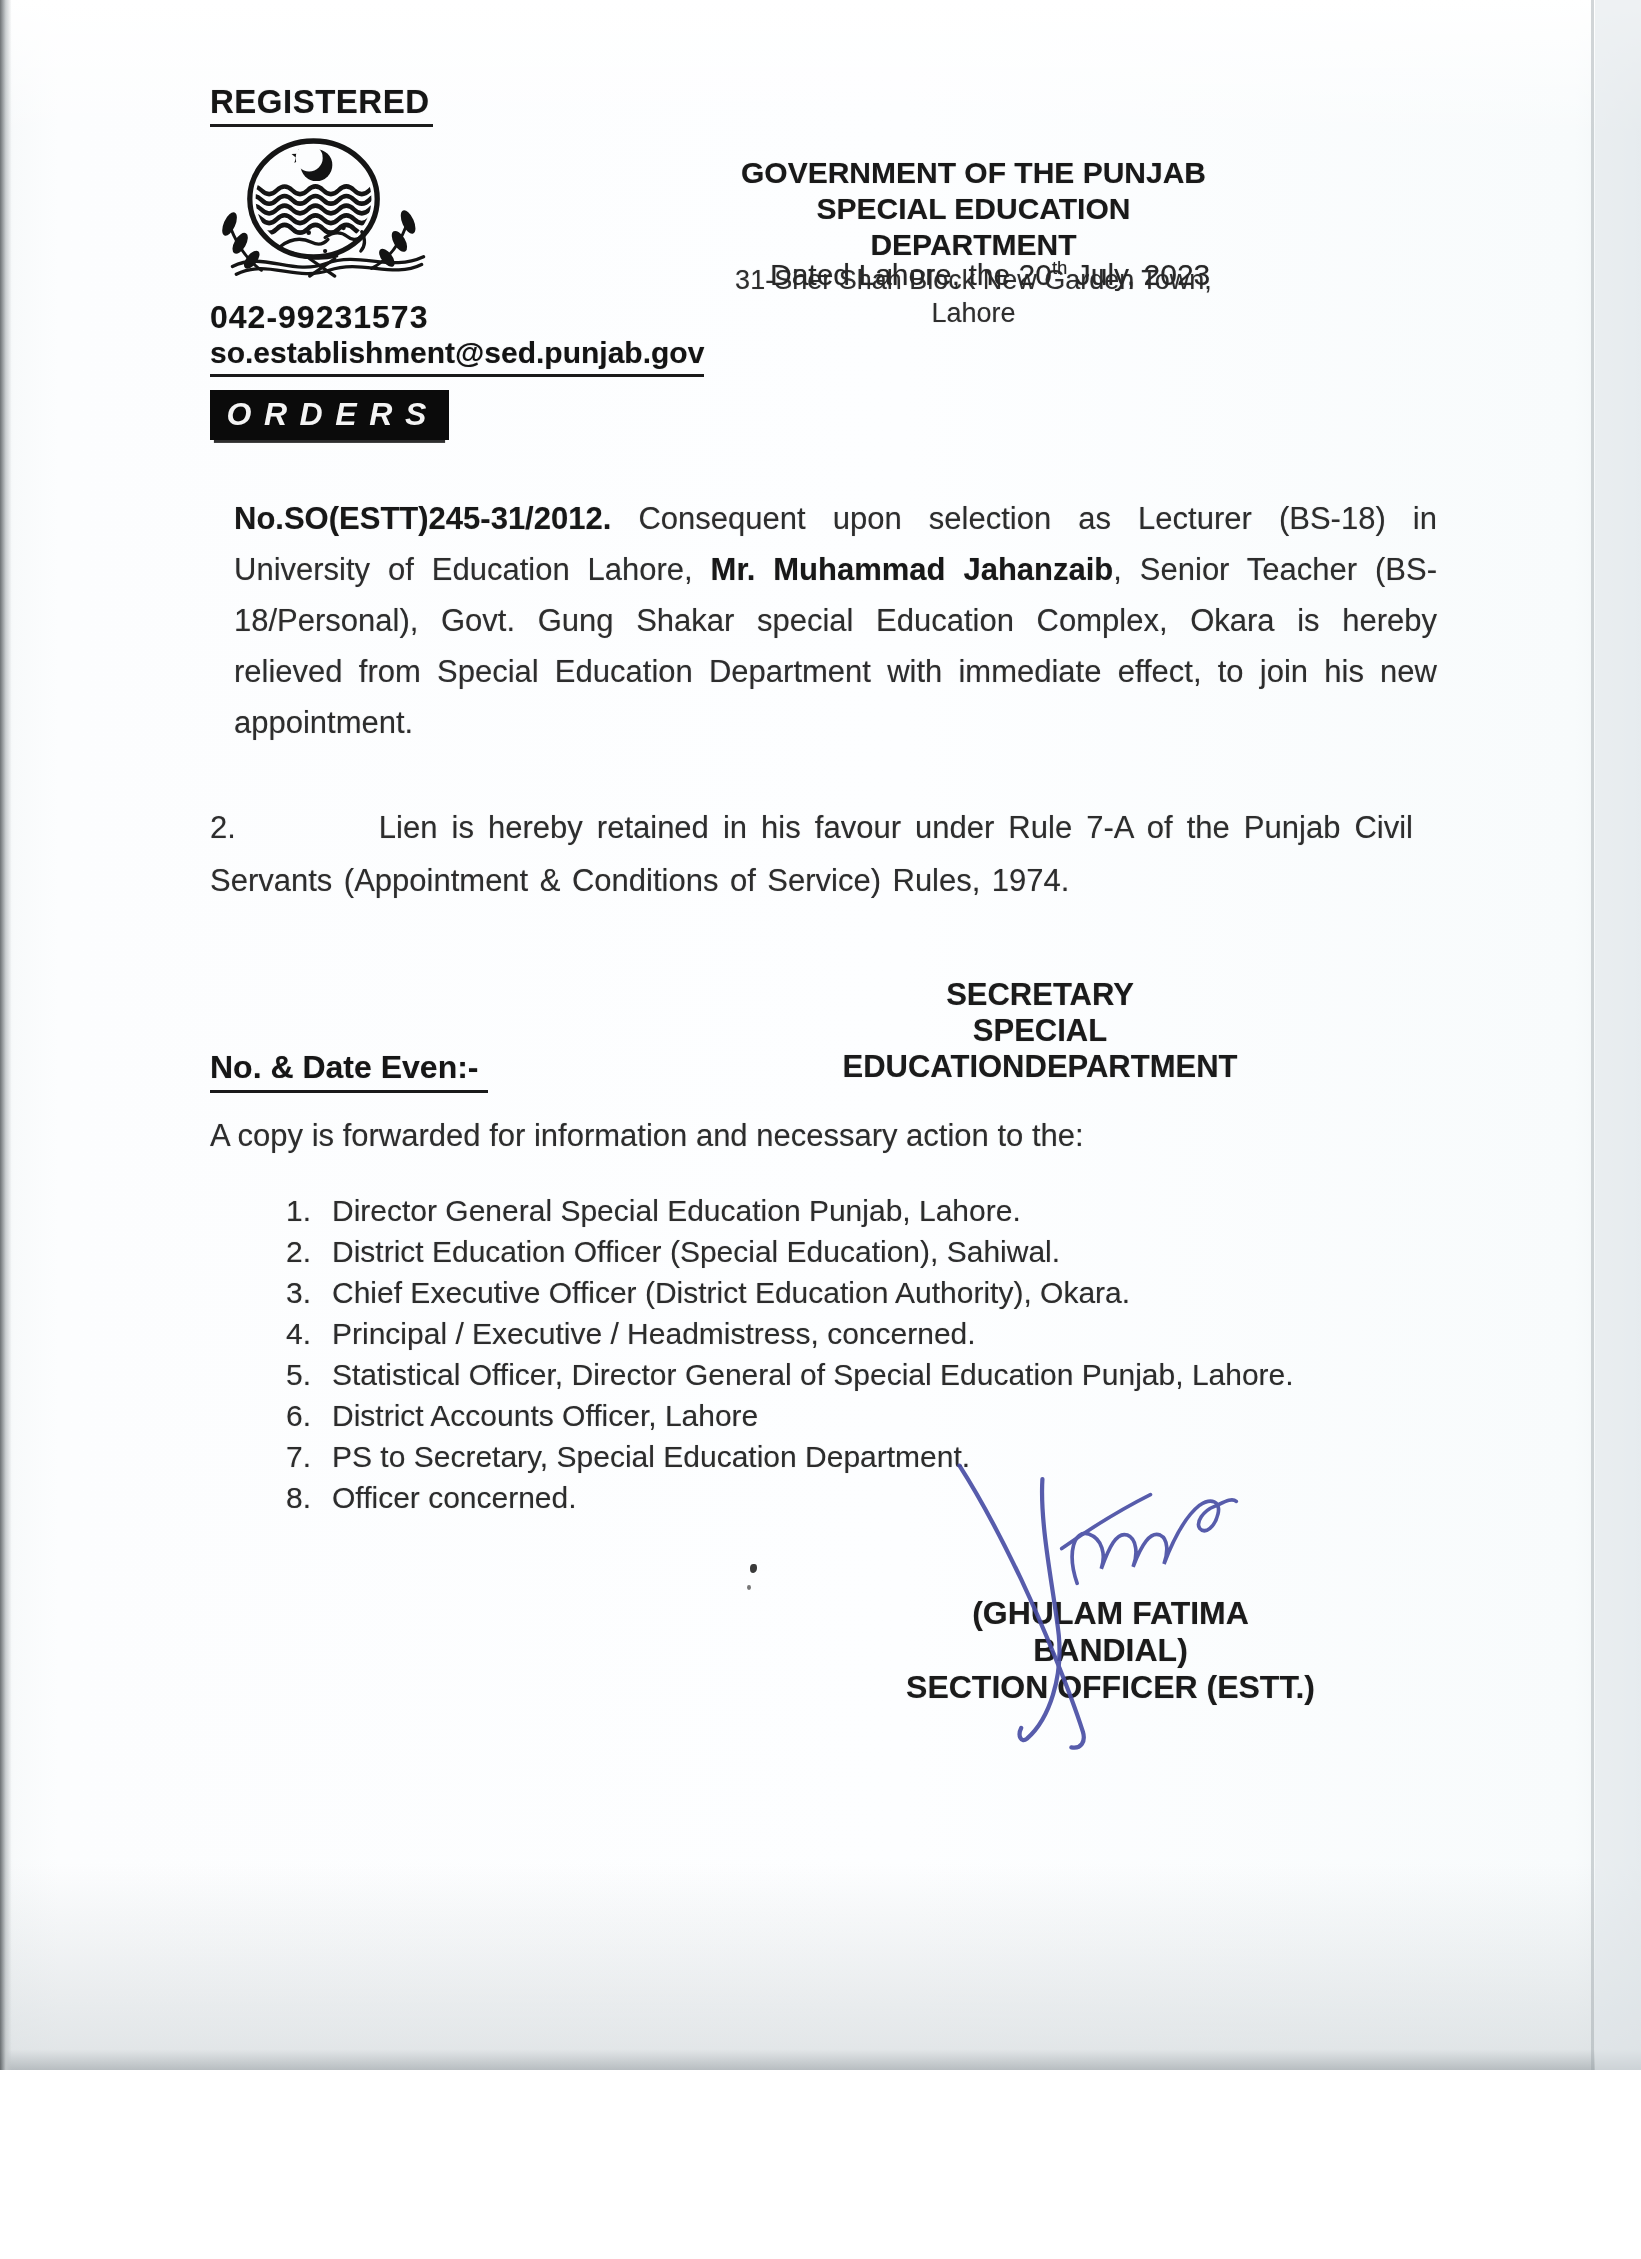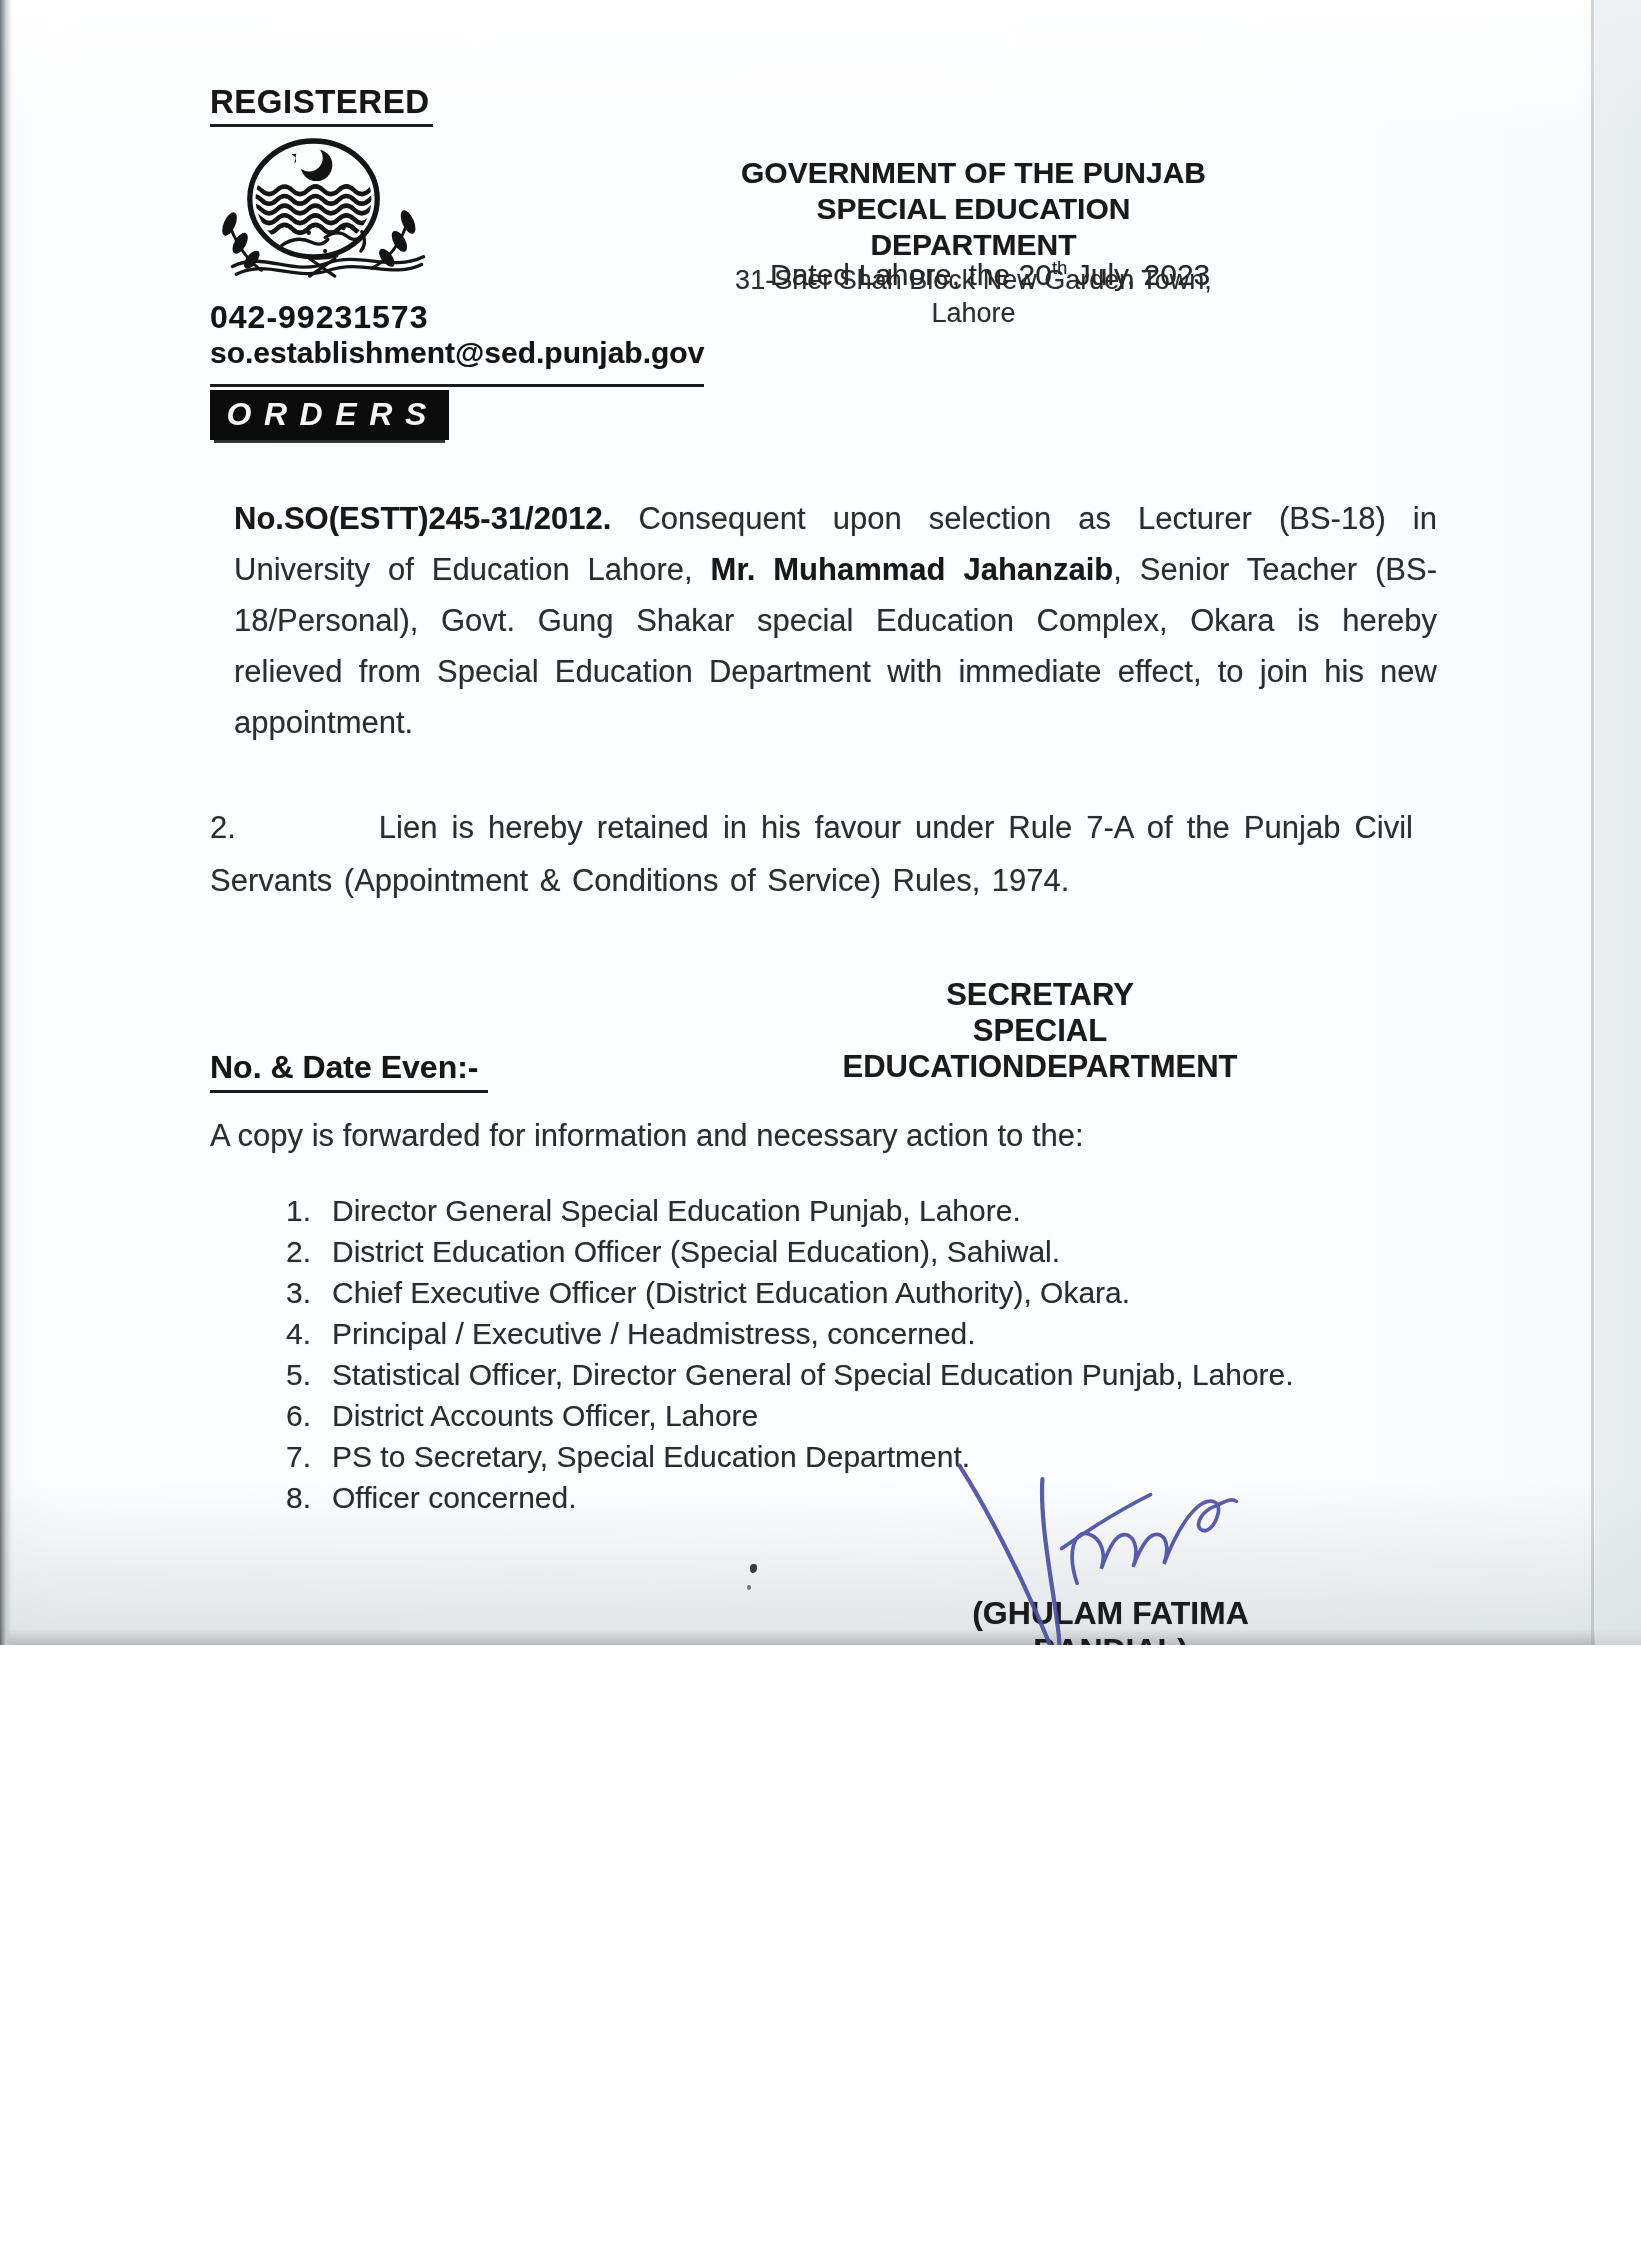--- a/index.html
+++ b/index.html
@@ -1,37 +1,37 @@
 <!DOCTYPE html>
 <html><head>
 <meta charset="utf-8">
 <style>
   html,body{margin:0;padding:0;background:#ffffff;}
   .page{
     position:relative;
-    width:1641px;height:1645px;
+    width:1641px;height:2070px;
     background:linear-gradient(90deg,#eef1f2 0px,#f8fafb 13.5px,#fcfdfe 58px,#fdfeff 55%,#f8fbfc 96%,#eef2f4 100%);
     font-family:"Liberation Sans","DejaVu Sans",sans-serif;
     color:#2b2b2b;
     overflow:hidden;
   }
   .page::before{
     content:"";position:absolute;inset:0;pointer-events:none;
     background:linear-gradient(180deg,#ffffff 0px,rgba(255,255,255,0) 135px,rgba(255,255,255,0) 90%,rgba(205,211,214,0.55) 99%,rgba(166,173,177,0.8) 100%);
   }
   .abs{position:absolute;}
   .soft{text-shadow:0 0 1px rgba(45,45,45,0.38);}
   .b{font-weight:bold;color:#181818;}
 
   .registered{left:210px;top:83px;font-size:33px;font-weight:bold;color:#161616;
     border-bottom:3.9px solid #1c1c1c;padding:0 3.9px 2.9px 0;letter-spacing:0.5px;}
 
   .phone{left:210px;top:299px;font-size:32px;font-weight:bold;color:#141414;letter-spacing:1px;}
   .email{left:210px;top:336px;font-size:30px;font-weight:bold;color:#141414;
-    border-bottom:3.9px solid #1a1a1a;padding-bottom:14px;}
+    border-bottom:3.9px solid #1a1a1a;padding-bottom:4px;}
 
   .hdr-block{left:732px;top:124px;width:483px;text-align:center;margin-top:31px;}
   .hdr-line1,.hdr-line2{font-size:30px;font-weight:bold;color:#191919;line-height:36px;}
   .hdr-addr{font-size:27px;color:#2e2e2e;line-height:33px;margin-top:1px;}
   .dated{left:770px;top:257px;font-size:30px;color:#272727;}
   .dated sup{font-size:0.62em;vertical-align:super;}
 
   .orders-box{left:210px;top:390px;background:#0b0b0b;color:#f4f4f4;
     font-size:32px;font-weight:bold;font-style:italic;letter-spacing:12.6px;
     padding:5.8px 9.7px 7.7px 16.4px;box-shadow:0 6.8px 0 -3.9px #2e2e2e;}

